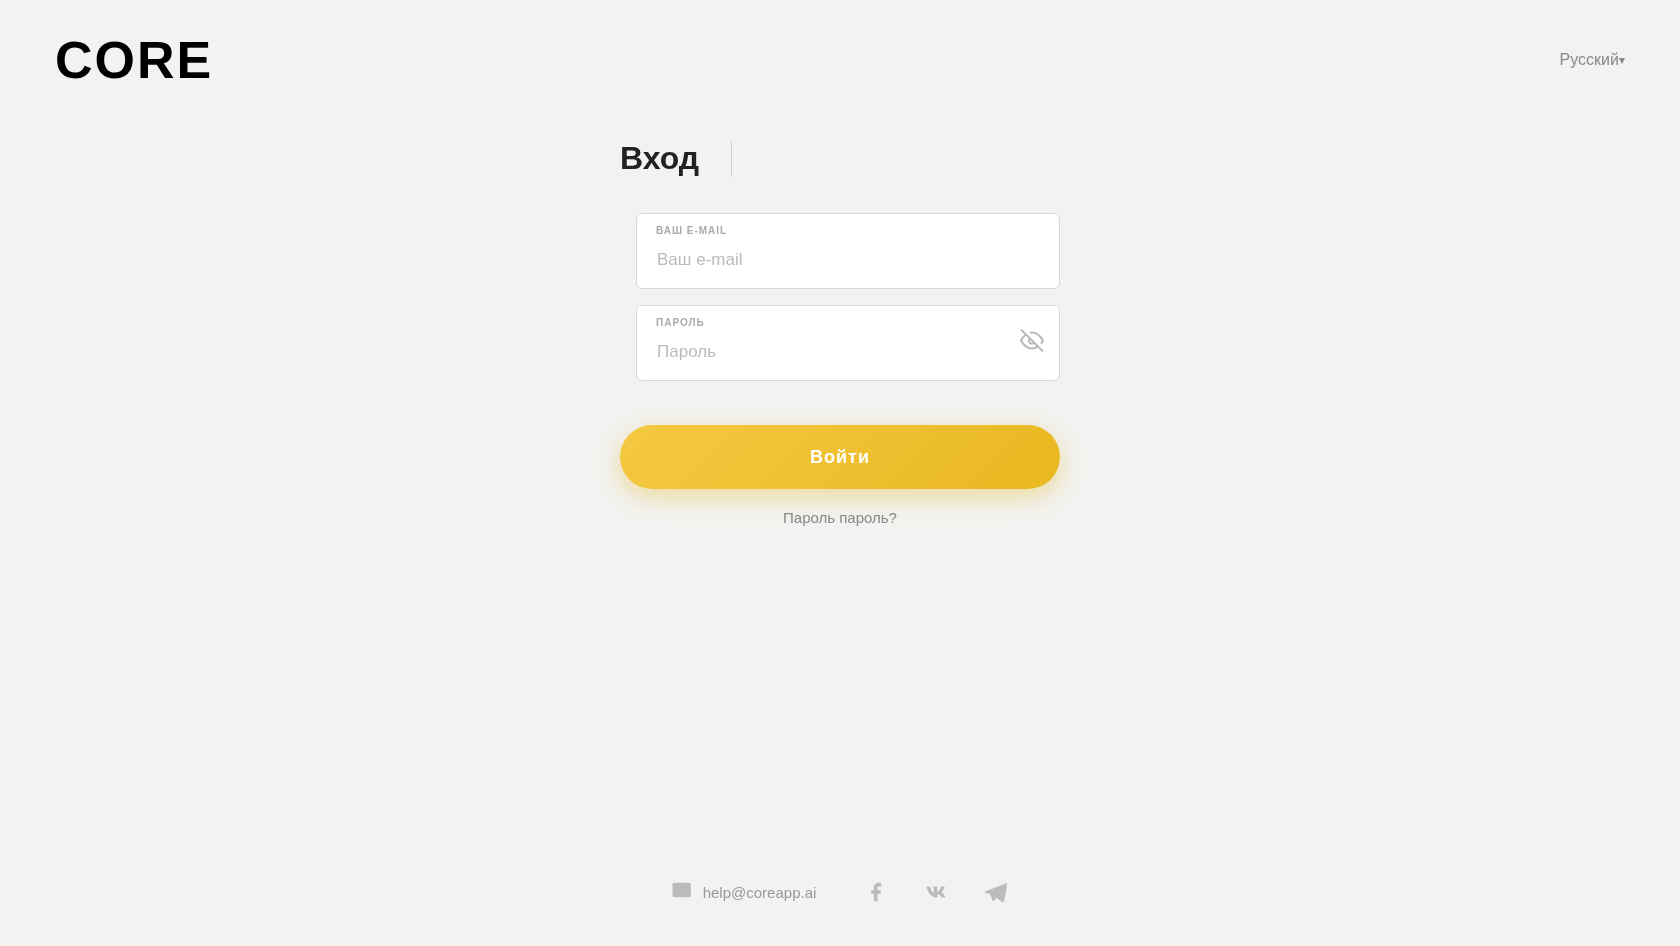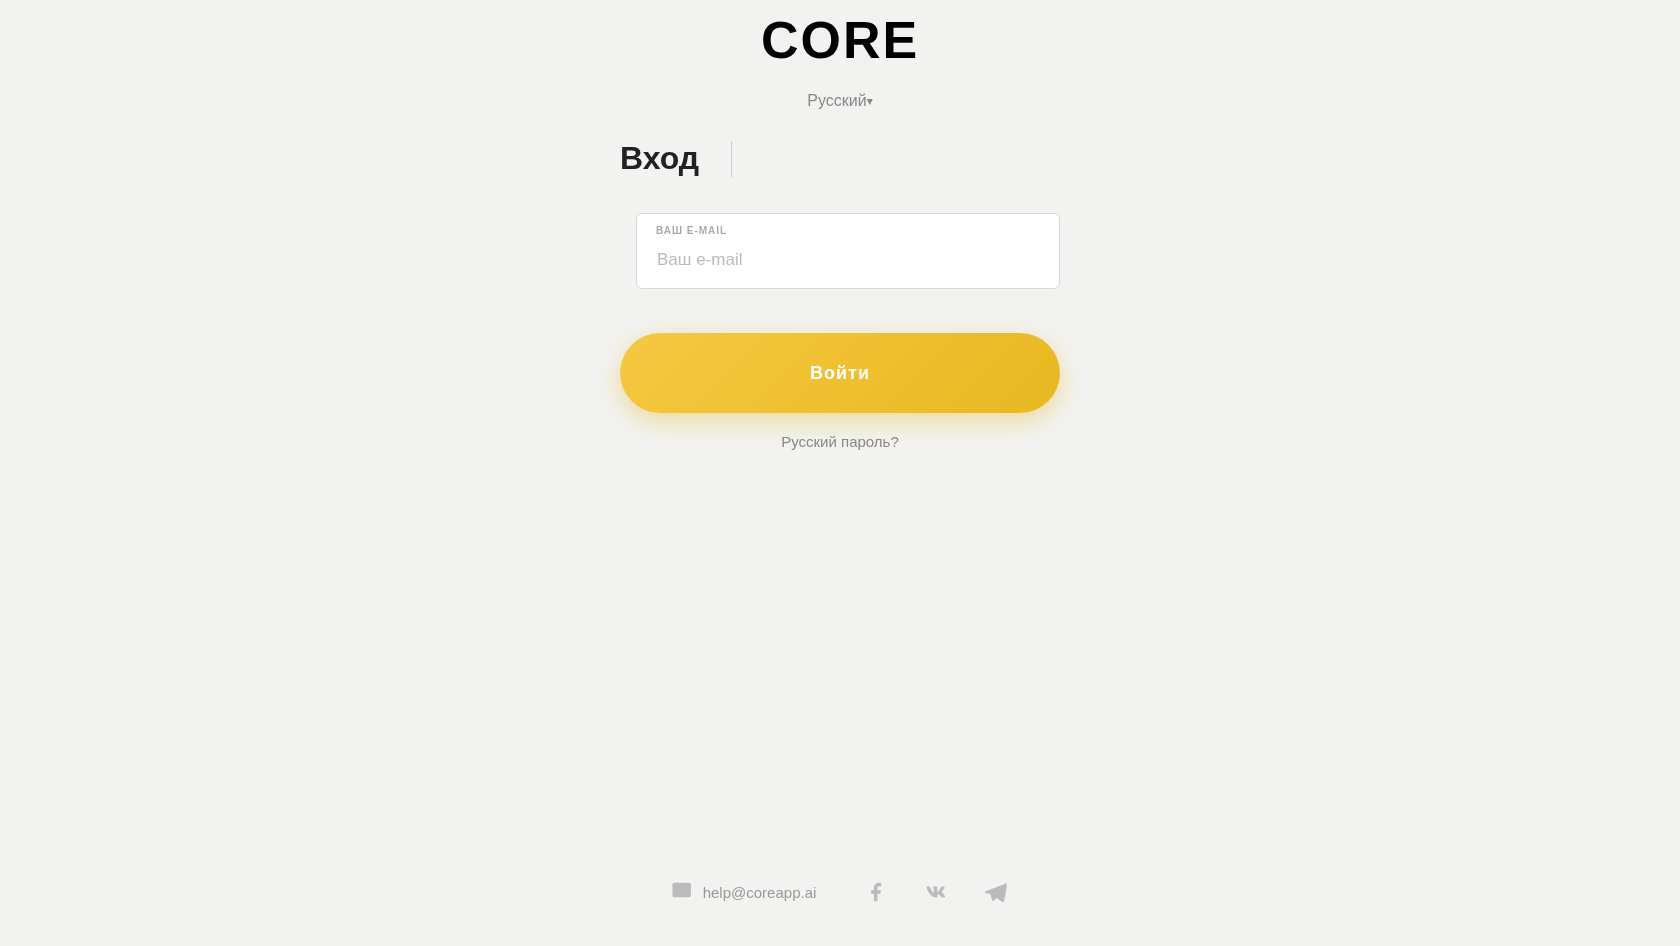--- a/index.html
+++ b/index.html
@@ -21,21 +21,20 @@
     .header {
       position: absolute;
       top: 0;
       left: 0;
       right: 0;
       height: 120px;
       display: flex;
       align-items: center;
       justify-content: space-between;
       padding: 10px 55px;
-      flex-direction: column;
     }
 
     .logo {
       font-size: 52px;
       font-weight: 900;
       color: #000;
       letter-spacing: 2px;
       font-family: Arial Black, Arial, sans-serif;
     }
 
@@ -139,21 +138,21 @@
       top: 50%;
       transform: translateY(-50%);
       color: #bbb;
       cursor: pointer;
       font-size: 20px;
     }
 
     
     .login-btn {
       width: 100%;
-      height: 80px;
+      height: 64px;
       background: linear-gradient(135deg, #f5c842 0%, #e8b820 100%);
       border: none;
       border-radius: 50px;
       font-size: 18px;
       font-weight: 600;
       color: #fff;
       cursor: pointer;
       margin-top: 28px;
       letter-spacing: 1px;
       box-shadow: 0 8px 24px rgba(232, 184, 32, 0.4);
@@ -242,26 +241,36 @@
     <div class="tab-divider"></div>
   </div>
 
   
   <div class="field-group">
     <label class="field-label">ВАШ E-MAIL</label>
     <input class="field-input" type="email" placeholder="Ваш e-mail" style="">
   </div>
 
   
+  <div class="field-group password-wrapper">
+    <label class="field-label">ПАРОЛЬ</label>
+    <input class="field-input" type="password" placeholder="Пароль" style="">
+    <span class="eye-icon">
+      <svg class="icon-svg-eye" viewBox="0 0 24 24" xmlns="http://www.w3.org/2000/svg">
+        <path d="M17.94 17.94A10.07 10.07 0 0 1 12 20c-7 0-11-8-11-8a18.45 18.45 0 0 1 5.06-5.94M9.9 4.24A9.12 9.12 0 0 1 12 4c7 0 11 8 11 8a18.5 18.5 0 0 1-2.16 3.19m-6.72-1.07a3 3 0 1 1-4.24-4.24"></path>
+        <line x1="1" y1="1" x2="23" y2="23"></line>
+      </svg>
+    </span>
+  </div>
 
   
   <button class="login-btn">Войти</button>
 
   
-  <div class="forgot-password">Русский пароль?</div>
+  <div class="forgot-password">Пароль пароль?</div>
 </main>
 
 <footer class="footer">
   <div class="footer-email">
     <span class="mail-icon">
       <svg class="icon-svg" viewBox="0 0 24 24" xmlns="http://www.w3.org/2000/svg">
         <path d="M4 4h16c1.1 0 2 .9 2 2v12c0 1.1-.9 2-2 2H4c-1.1 0-2-.9-2-2V6c0-1.1.9-2 2-2z"></path>
         <polyline points="22,6 12,13 2,6" fill="none" stroke="#bbb" stroke-width="2"></polyline>
       </svg>
     </span>

